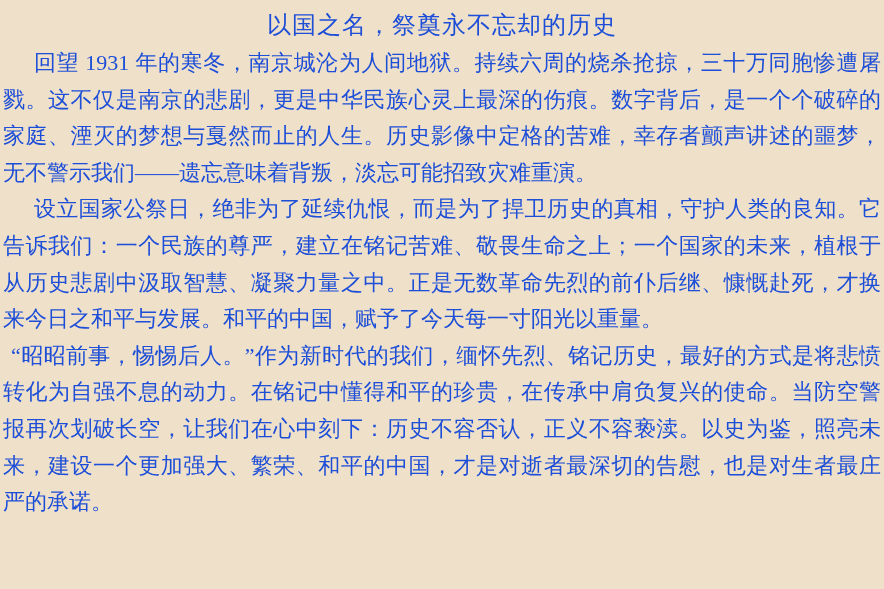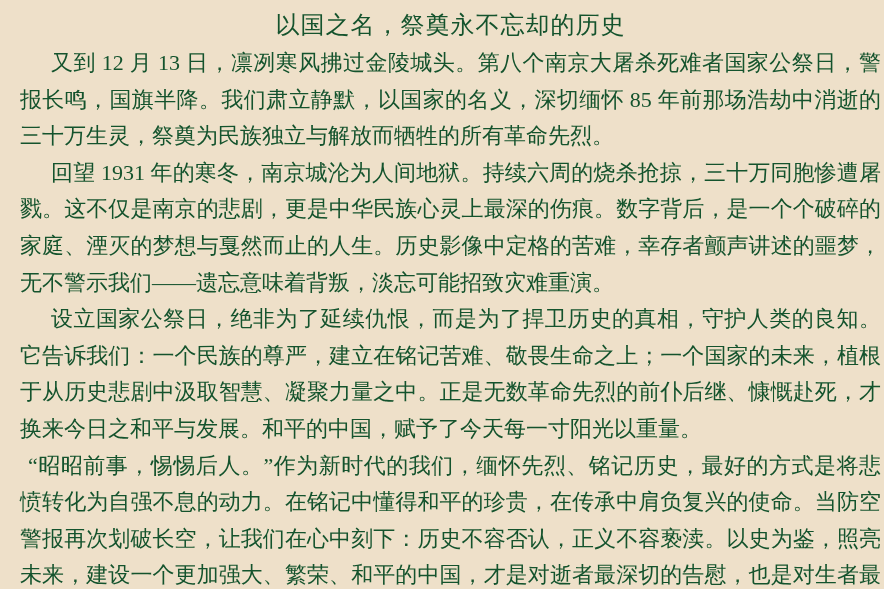--- a/index.html
+++ b/index.html
@@ -9,23 +9,23 @@
   body {
     width: 884px;
     height: 589px;
     overflow: hidden;
     background: #eee0c9;
   }
   .page {
     box-sizing: border-box;
     width: 884px;
     height: 589px;
-    padding: 6px 3px 0 20px;
+    padding: 6px 3px 0 3px;
     font-family: "Liberation Serif", "DejaVu Serif", serif;
-    color: #14532d;
+    color: #1d4ed8;
     font-size: 22px;
     line-height: 36.6px;
   }
   .doc-title {
     font-size: 24px;
     font-weight: normal;
     text-align: center;
     margin: 0 0 1px 0;
     line-height: 38px;
     letter-spacing: 1px;
@@ -41,18 +41,17 @@
   }
   .para.quote-start {
     text-indent: 8px;
   }
 </style>
 </head>
 <body>
 
 <div class="page">
   <h1 class="doc-title">以国之名，祭奠永不忘却的历史</h1>
-  <p class="para indent">又到 12 月 13 日，凛冽寒风拂过金陵城头。第八个南京大屠杀死难者国家公祭日，警报长鸣，国旗半降。我们肃立静默，以国家的名义，深切缅怀 85 年前那场浩劫中消逝的三十万生灵，祭奠为民族独立与解放而牺牲的所有革命先烈。</p>
   <p class="para indent">回望 1931 年的寒冬，南京城沦为人间地狱。持续六周的烧杀抢掠，三十万同胞惨遭屠戮。这不仅是南京的悲剧，更是中华民族心灵上最深的伤痕。数字背后，是一个个破碎的家庭、湮灭的梦想与戛然而止的人生。历史影像中定格的苦难，幸存者颤声讲述的噩梦，无不警示我们——遗忘意味着背叛，淡忘可能招致灾难重演。</p>
   <p class="para indent">设立国家公祭日，绝非为了延续仇恨，而是为了捍卫历史的真相，守护人类的良知。它告诉我们：一个民族的尊严，建立在铭记苦难、敬畏生命之上；一个国家的未来，植根于从历史悲剧中汲取智慧、凝聚力量之中。正是无数革命先烈的前仆后继、慷慨赴死，才换来今日之和平与发展。和平的中国，赋予了今天每一寸阳光以重量。</p>
   <p class="para quote-start">“昭昭前事，惕惕后人。”作为新时代的我们，缅怀先烈、铭记历史，最好的方式是将悲愤转化为自强不息的动力。在铭记中懂得和平的珍贵，在传承中肩负复兴的使命。当防空警报再次划破长空，让我们在心中刻下：历史不容否认，正义不容亵渎。以史为鉴，照亮未来，建设一个更加强大、繁荣、和平的中国，才是对逝者最深切的告慰，也是对生者最庄严的承诺。</p>
 
 </div>
 
 </body></html>

